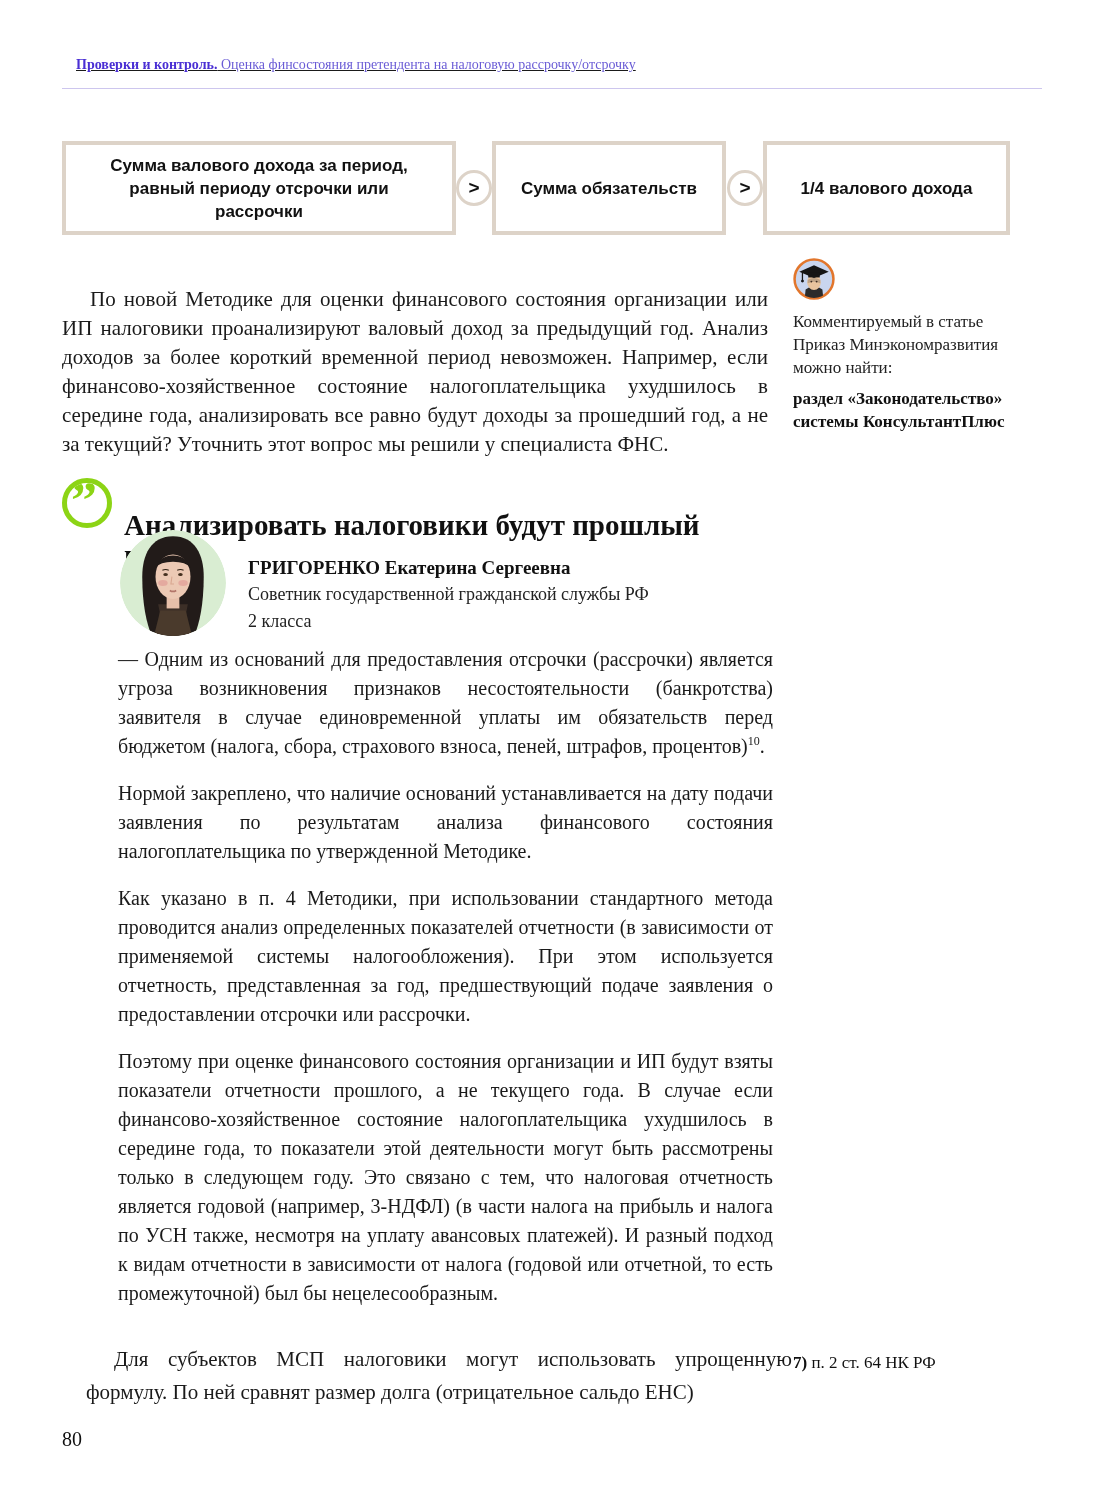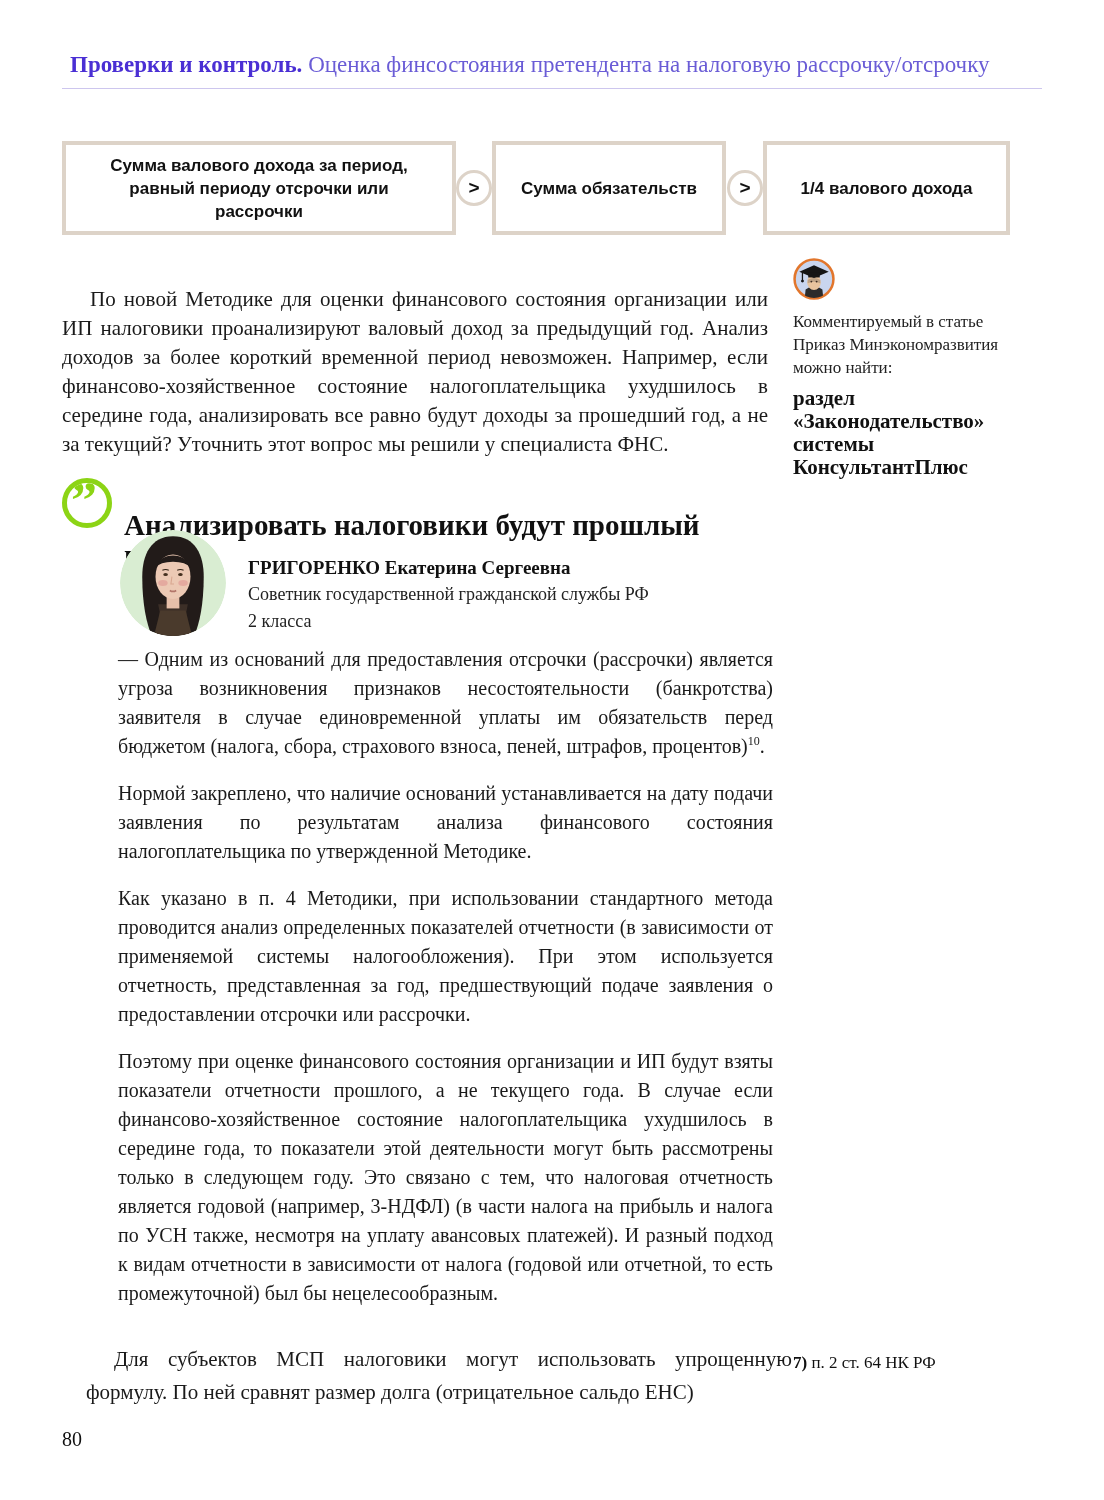--- a/index.html
+++ b/index.html
@@ -5,21 +5,21 @@
   html,body{margin:0;padding:0;background:#ffffff;}
   .page{
     position:relative;
     width:1104px;height:1500px;
     background:#ffffff;
     font-family:"Liberation Serif","DejaVu Serif",serif;
     color:#1a1a1a;
     overflow:hidden;
   }
   
-  .runhead{position:absolute;left:70px;top:52px;width:980px;font-size:23px;line-height:26px;}
+  .runhead{position:absolute;left:76px;top:52px;width:980px;font-size:14px;line-height:26px;text-decoration:underline;}
   .rh-section{font-weight:bold;color:#4a2fd4;}
   .rh-title{color:#6a5cd6;}
   .runhead-rule{position:absolute;left:62px;top:88px;width:980px;height:1px;background:#cdc6ee;}
 
   
   .fc-box{
     position:absolute;top:141px;height:94px;
     border:4px solid #ddd3c8;background:#fff;
     display:flex;align-items:center;justify-content:center;
     box-sizing:border-box;text-align:center;
@@ -44,21 +44,21 @@
   .intro{
     position:absolute;left:62px;top:264px;width:706px;
     font-size:21px;line-height:29px;text-align:justify;
     text-indent:28px;
   }
 
   
   .side-note{position:absolute;left:793px;top:258px;width:228px;}
   .side-icon{width:42px;height:42px;display:block;}
   .side-text{margin-top:10px;font-size:17px;line-height:23px;color:#222;}
-  .side-bold{margin-top:8px;font-size:21px;line-height:23px;font-weight:bold;color:#111;}
+  .side-bold{margin-top:8px;font-size:17px;line-height:23px;font-weight:bold;color:#111;}
 
   
   .quote-badge{
     position:absolute;left:62px;top:478px;width:50px;height:50px;
     border:5px solid #8cd415;border-radius:50%;background:#fff;
     box-sizing:border-box;overflow:hidden;
   }
   .quote-badge span{
     position:absolute;left:4px;top:-8px;
     font-family:"Liberation Serif","DejaVu Serif",serif;

